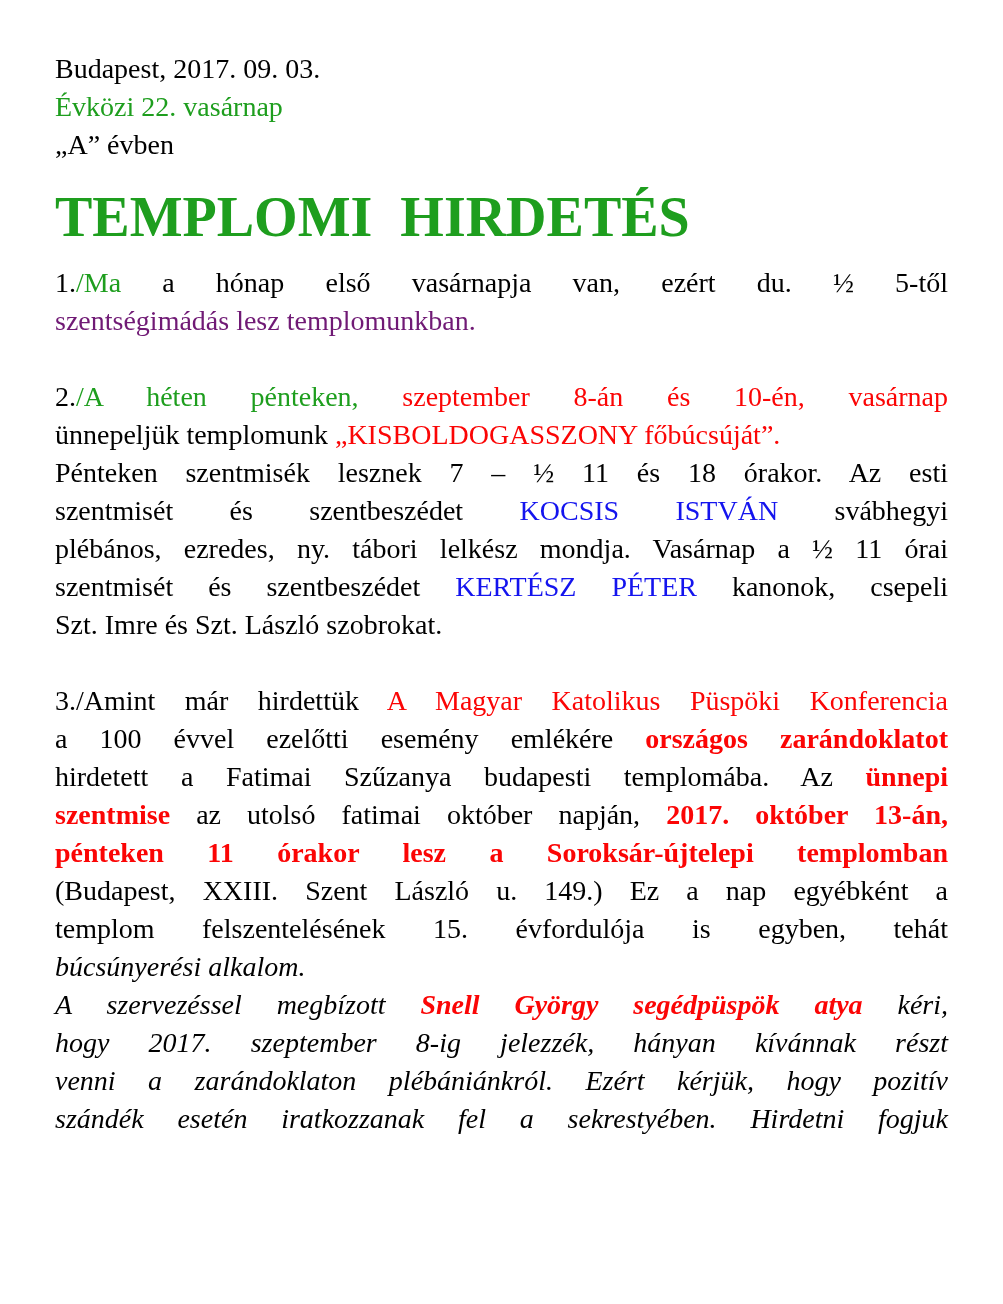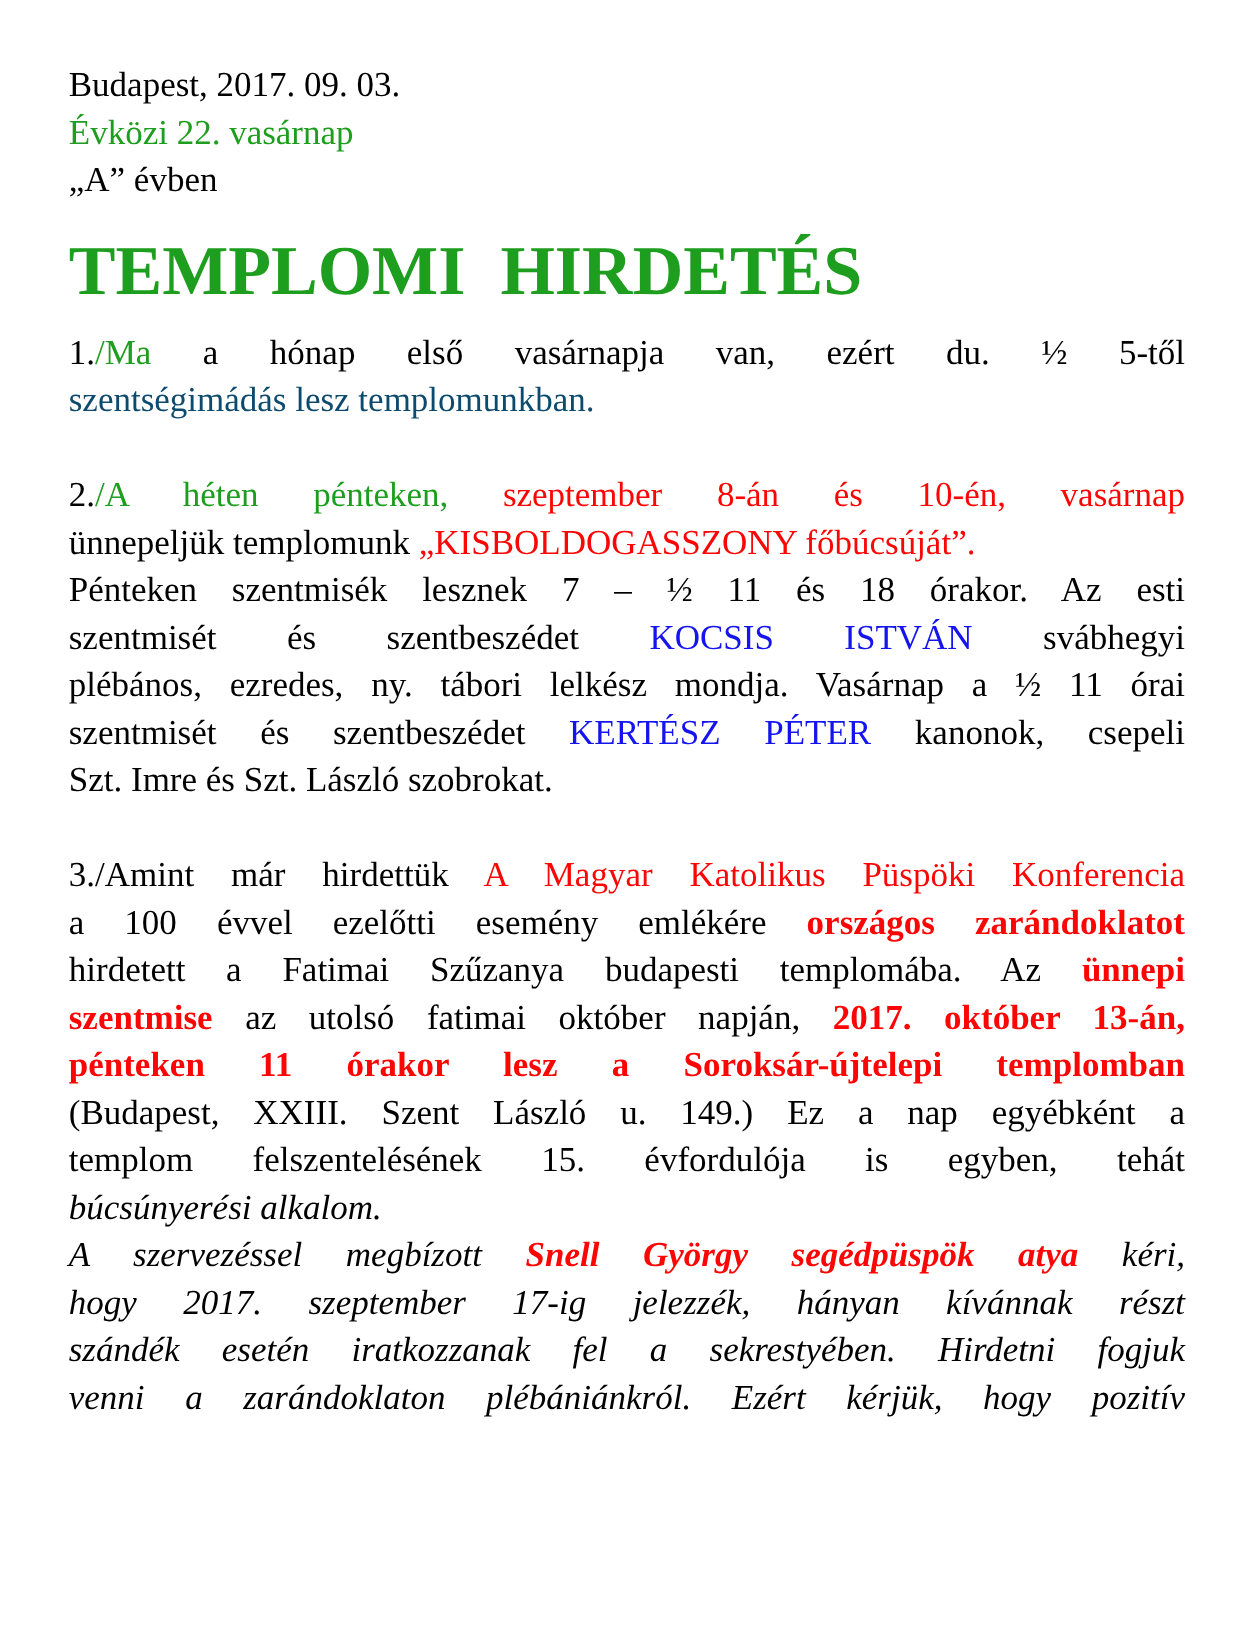--- a/index.html
+++ b/index.html
@@ -41,37 +41,37 @@
   <div class="doc-header">
     <div class="hline">Budapest, 2017. 09. 03.</div>
     <div class="hline green">Évközi 22. vasárnap</div>
     <div class="hline">„A” évben</div>
   </div>
 
   <h1 class="title">TEMPLOMI  HIRDETÉS</h1>
 
   <div class="doc-body">
       <div class="line fill"><span style="color: rgb(0, 0, 0);">1.</span><span style="color: rgb(30, 158, 30);">/Ma</span><span style="color: rgb(0, 0, 0);"> a hónap első vasárnapja van, ezért du. ½ 5-től</span></div>
-      <div class="line"><span style="color: #0c4a6e;">szentségimádás lesz templomunkban.</span></div>
+      <div class="line"><span style="color: #701a75;">szentségimádás lesz templomunkban.</span></div>
       <div class="spacer"></div>
       <div class="line fill"><span style="color: rgb(0, 0, 0);">2.</span><span style="color: rgb(30, 158, 30);">/A héten pénteken,</span><span style="color: rgb(251, 5, 5);"> szeptember 8-án és 10-én, vasárnap</span></div>
       <div class="line"><span style="color: rgb(0, 0, 0);">ünnepeljük templomunk </span><span style="color: rgb(251, 5, 5);">„KISBOLDOGASSZONY főbúcsúját”.</span></div>
       <div class="line fill"><span style="color: rgb(0, 0, 0);">Pénteken szentmisék lesznek 7 – ½ 11 és 18 órakor. Az esti</span></div>
       <div class="line fill"><span style="color: rgb(0, 0, 0);">szentmisét és szentbeszédet </span><span style="color: rgb(20, 20, 238);">KOCSIS ISTVÁN</span><span style="color: rgb(0, 0, 0);"> svábhegyi</span></div>
       <div class="line fill"><span style="color: rgb(0, 0, 0);">plébános, ezredes, ny. tábori lelkész mondja. Vasárnap a ½ 11 órai</span></div>
       <div class="line fill"><span style="color: rgb(0, 0, 0);">szentmisét és szentbeszédet </span><span style="color: rgb(20, 20, 238);">KERTÉSZ PÉTER</span><span style="color: rgb(0, 0, 0);"> kanonok, csepeli</span></div>
       <div class="line"><span style="color: rgb(0, 0, 0);">Szt. Imre és Szt. László szobrokat.</span></div>
       <div class="spacer"></div>
       <div class="line fill"><span style="color: rgb(0, 0, 0);">3./Amint már hirdettük </span><span style="color: rgb(251, 5, 5);">A Magyar Katolikus Püspöki Konferencia</span></div>
       <div class="line fill"><span style="color: rgb(0, 0, 0);">a 100 évvel ezelőtti esemény emlékére </span><span style="color: rgb(251, 5, 5); font-weight: bold;">országos zarándoklatot</span></div>
       <div class="line fill"><span style="color: rgb(0, 0, 0);">hirdetett a Fatimai Szűzanya budapesti templomába. Az </span><span style="color: rgb(251, 5, 5); font-weight: bold;">ünnepi</span></div>
       <div class="line fill"><span style="color: rgb(251, 5, 5); font-weight: bold;">szentmise</span><span style="color: rgb(0, 0, 0);"> az utolsó fatimai október napján, </span><span style="color: rgb(251, 5, 5); font-weight: bold;">2017. október 13-án,</span></div>
       <div class="line fill"><span style="color: rgb(251, 5, 5); font-weight: bold;">pénteken 11 órakor lesz a Soroksár-újtelepi templomban</span></div>
       <div class="line fill"><span style="color: rgb(0, 0, 0);">(Budapest, XXIII. Szent László u. 149.) Ez a nap egyébként a</span></div>
       <div class="line fill"><span style="color: rgb(0, 0, 0);">templom felszentelésének 15. évfordulója is egyben, tehát</span></div>
       <div class="line"><span style="color: rgb(0, 0, 0); font-style: italic;">búcsúnyerési alkalom.</span></div>
       <div class="line fill italic"><span style="color: rgb(0, 0, 0);">A szervezéssel megbízott </span><span style="color: rgb(251, 5, 5); font-weight: bold;">Snell György segédpüspök atya</span><span style="color: rgb(0, 0, 0);"> kéri,</span></div>
-      <div class="line fill italic"><span style="color: rgb(0, 0, 0);">hogy 2017. szeptember 17-ig jelezzék, hányan kívánnak részt</span></div>
+      <div class="line fill italic"><span style="color: rgb(0, 0, 0);">hogy 2017. szeptember 8-ig jelezzék, hányan kívánnak részt</span></div>
+      <div class="line fill italic"><span style="color: rgb(0, 0, 0);">venni a zarándoklaton plébániánkról. Ezért kérjük, hogy pozitív</span></div>
       <div class="line fill italic"><span style="color: rgb(0, 0, 0);">szándék esetén iratkozzanak fel a sekrestyében. Hirdetni fogjuk</span></div>
-      <div class="line fill italic"><span style="color: rgb(0, 0, 0);">venni a zarándoklaton plébániánkról. Ezért kérjük, hogy pozitív</span></div>
       <div class="line italic"><span style="color: rgb(0, 0, 0);">többször!</span></div>
     </div>
 </div>
 
 </body></html>

